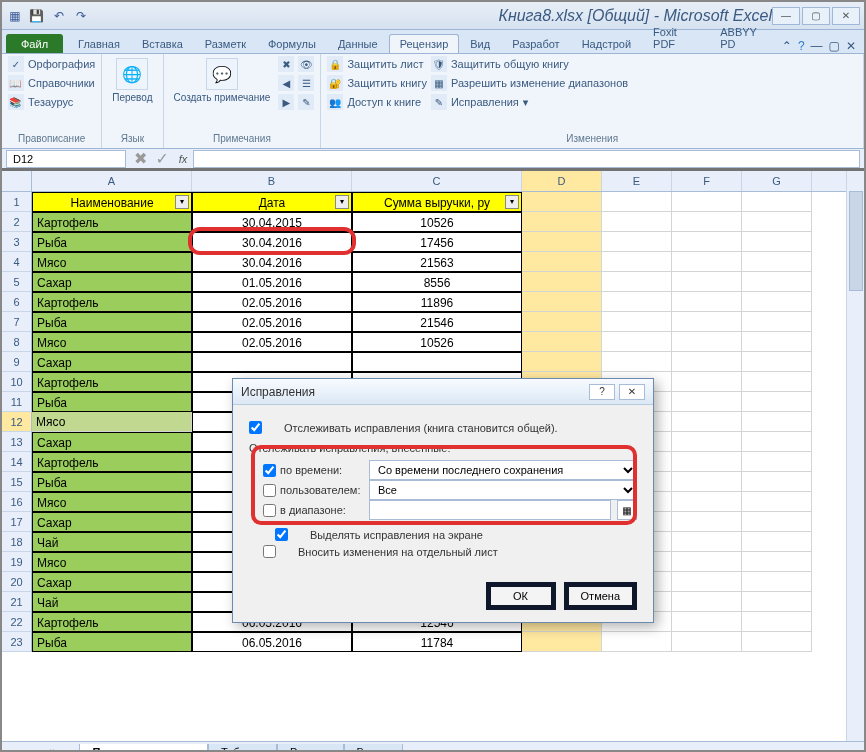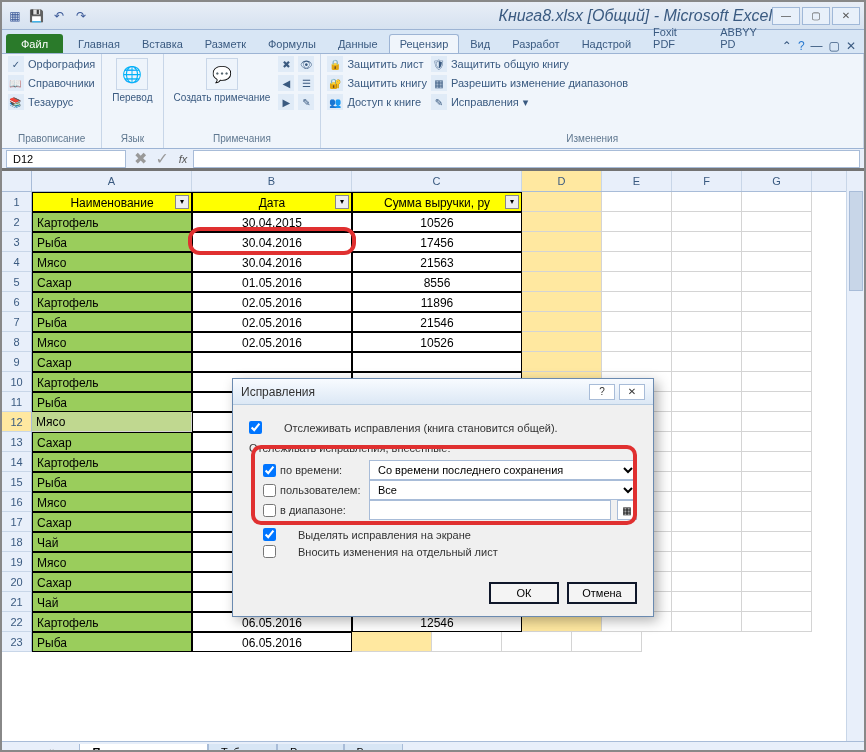--- a/index.html
+++ b/index.html
@@ -54,21 +54,21 @@
 .dialog-body { padding: 12px 16px; font-size: 11px; color: #333; }
 .chk-row { display: flex; align-items: center; gap: 22px; margin: 4px 0; }
 .chk-row input[type=checkbox] { width: 13px; height: 13px; }
 .fieldset-label { margin: 8px 0 6px; }
 .opt-grid { display: flex; flex-direction: column; margin-left: 14px; margin-bottom: 8px; }
 .opt-row { display: flex; align-items: center; gap: 6px; }
 .opt-row .lbl { width: 100px; display: flex; align-items: center; gap: 4px; }
 .opt-row select, .opt-row input[type=text] { flex: 1; border: 1px solid #a8bcd8; font-size: 11px; padding: 1px 4px; background: #fff; height: 20px; }
 .range-btn { width: 20px; height: 20px; border: 1px solid #a8bcd8; background: #fff; font-size: 10px; }
 .dialog-buttons { display: flex; justify-content: flex-end; gap: 8px; padding: 8px 16px 12px; }
-.dialog-buttons button { min-width: 70px; padding: 3px 12px; font-size: 11px; border: 2px solid #0f172a; background: #f4f4f4; }
+.dialog-buttons button { min-width: 70px; padding: 3px 12px; font-size: 11px; border: 5px solid #0f172a; background: #f4f4f4; }
 .red-box-dialog { position: absolute; border: 4px solid #e03030; border-radius: 10px; pointer-events: none; }
 .scrollbar { position: absolute; right: 0; top: 0; width: 18px; height: 100%; background: #e8effa; border-left: 1px solid #c8d6e8; }
 .thumb { position: absolute; left: 2px; top: 20px; width: 14px; height: 100px; background: #c8d6e8; border: 1px solid #a8bcd8; }
 </style>
 </head>
 <body>
 
 <div class="titlebar">
   <div class="qat">
     <span class="qat-icon">▦</span>
@@ -435,20 +435,21 @@
         <div class="cell sum-cell col-C">12546</div>
         <div class="cell col-D"></div>
         <div class="cell col-E"></div>
         <div class="cell col-F"></div>
         <div class="cell col-G"></div>
       </div>
       <div class="row">
         <div class="row-h ">23</div>
         <div class="cell name-cell col-A">Рыба</div>
         <div class="cell date-cell col-B">06.05.2016</div>
+        <div class="cell sum-cell col-C">11784</div>
         <div class="cell col-D"></div>
         <div class="cell col-E"></div>
         <div class="cell col-F"></div>
         <div class="cell col-G"></div>
       </div>
     </div>
   <div class="highlight" style="left:186px;top:56px;width:168px;height:28px"></div>
   <div class="scrollbar">
       <div class="thumb"></div>
     </div>
@@ -498,21 +499,21 @@
       </div>
       <div class="opt-row">
         <div class="lbl">
             <input type="checkbox" style="">
             <span>в диапазоне:</span>
           </div>
         <input type="text" style="">
         <button class="range-btn">▦</button>
       </div>
     </div>
-    <div class="chk-row" style="margin-left:14px">
+    <div class="chk-row" style="margin-left:26px">
         <input type="checkbox" checked="" style="">
         <span>Выделять исправления на экране</span>
       </div>
     <div class="chk-row" style="margin-left:14px">
         <input type="checkbox" style="">
         <span>Вносить изменения на отдельный лист</span>
       </div>
   </div>
   <div class="dialog-buttons">
     <button>ОК</button>

